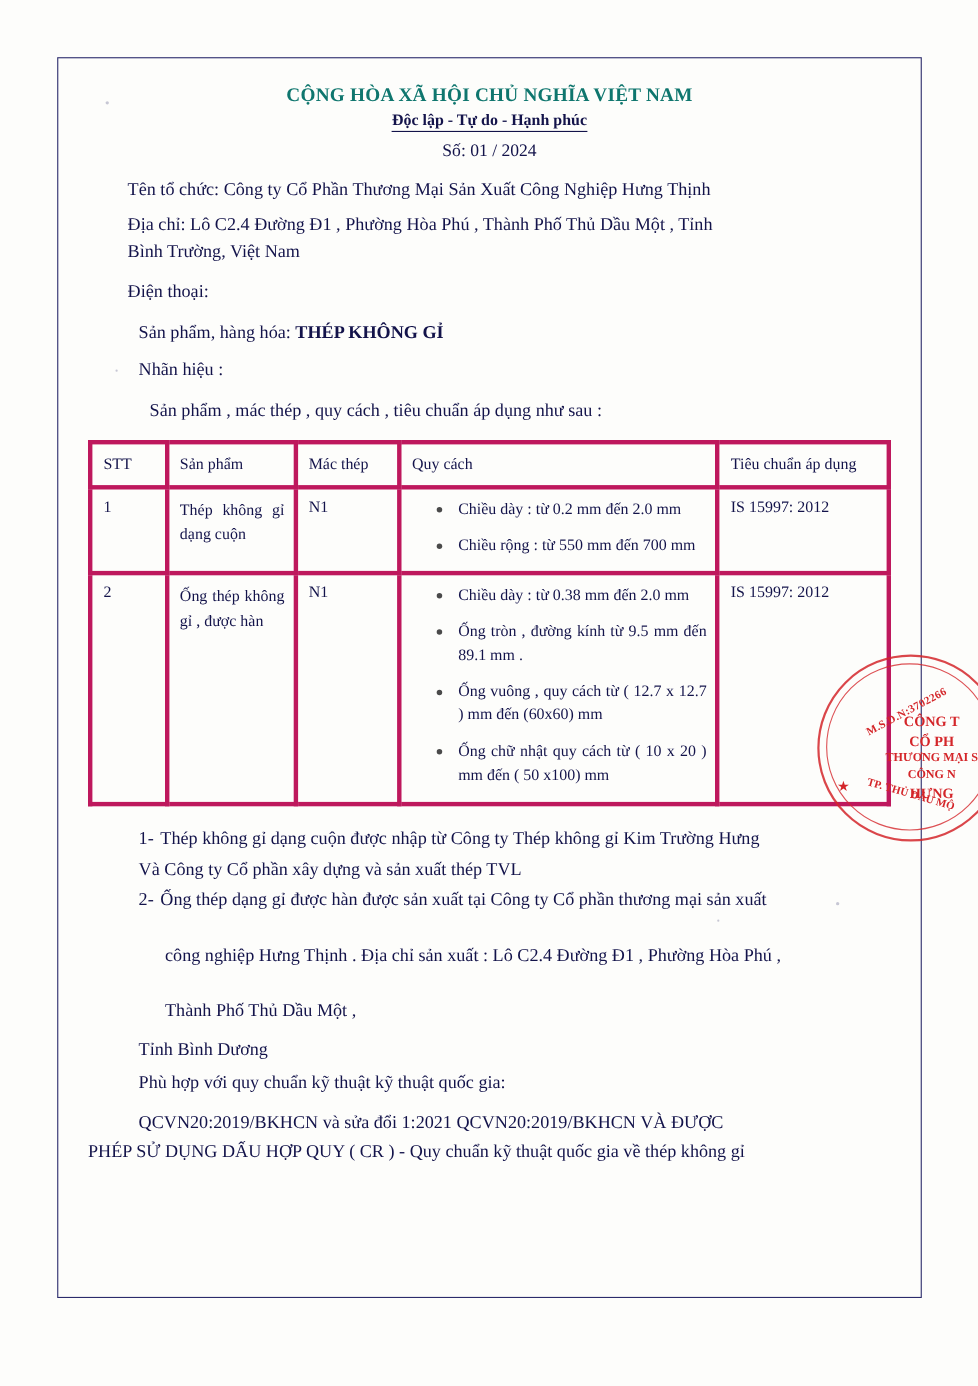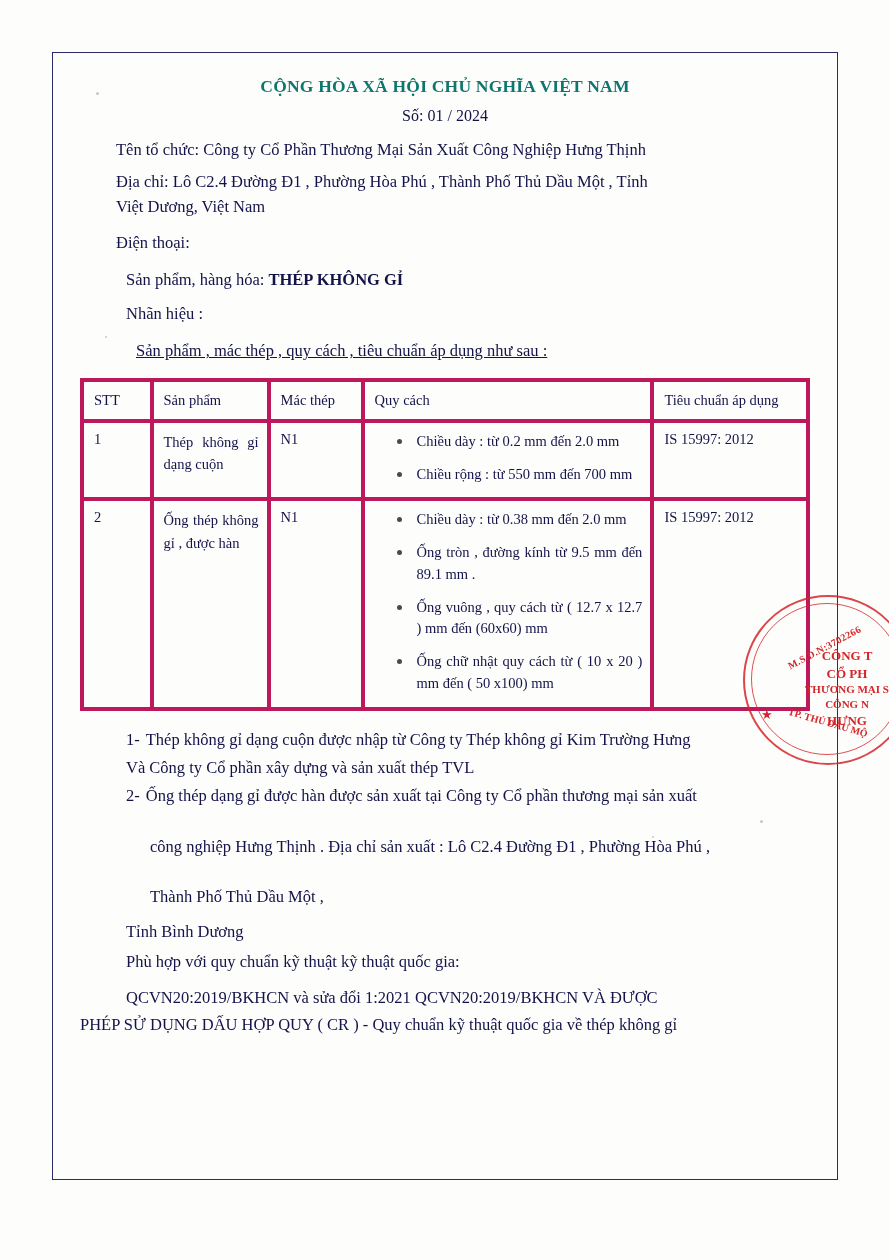--- a/index.html
+++ b/index.html
@@ -77,21 +77,20 @@
     font-size: 16.5px;
     color: #13134a;
     line-height: 1.55;
     margin-top: 12px;
   }
   .para.indent {
     padding-left: 46px;
   }
   .para.indent2 {
     padding-left: 56px;
-    text-decoration: underline;
   }
   .para.indent3 {
     padding-left: 36px;
   }
   .bold {
     font-weight: bold;
   }
   table.spec {
     width: 100%;
     border-collapse: collapse;
@@ -261,31 +260,32 @@
   <div class="speck" style="left:96px;top:92px;width:3px;height:3px;"></div>
   <div class="speck" style="left:105px;top:336px;width:2px;height:2px;"></div>
   <div class="speck" style="left:760px;top:820px;width:3px;height:3px;"></div>
   <div class="speck" style="left:652px;top:836px;width:2px;height:2px;"></div>
 
   <div class="doc-border"></div>
 
   <div class="content">
 
     <div class="national-title">CỘNG HÒA XÃ HỘI CHỦ NGHĨA VIỆT NAM</div>
+    <div class="motto"><span class="u">Độc lập - Tự do - Hạnh phúc</span></div>
 
     <div class="doc-number">Số: 01 / 2024</div>
 
     <div class="para indent3">
       <span>Tên tổ chức: </span><span>Công ty Cổ Phần Thương Mại Sản Xuất Công Nghiệp Hưng Thịnh</span>
     </div>
 
     <div class="para indent3" style="margin-top:6px;">
       <span>Địa chỉ: </span><span>Lô C2.4 Đường Đ1 , Phường Hòa Phú , Thành Phố Thủ Dầu Một , Tỉnh</span>
     </div>
-    <div class="para indent3" style="margin-top:0;">Việt Dương, Việt Nam</div>
+    <div class="para indent3" style="margin-top:0;">Bình Trường, Việt Nam</div>
 
     <div class="para indent3" style="margin-top:10px;">Điện thoại:</div>
 
     <div class="para indent" style="margin-top:12px;">
       <span>Sản phẩm, hàng hóa: </span><span class="bold">THÉP KHÔNG GỈ</span>
     </div>
 
     <div class="para indent" style="margin-top:8px;">Nhãn hiệu :</div>
 
     <div class="para indent2" style="margin-top:12px;">Sản phẩm , mác thép , quy cách , tiêu chuẩn áp dụng như sau :</div>

